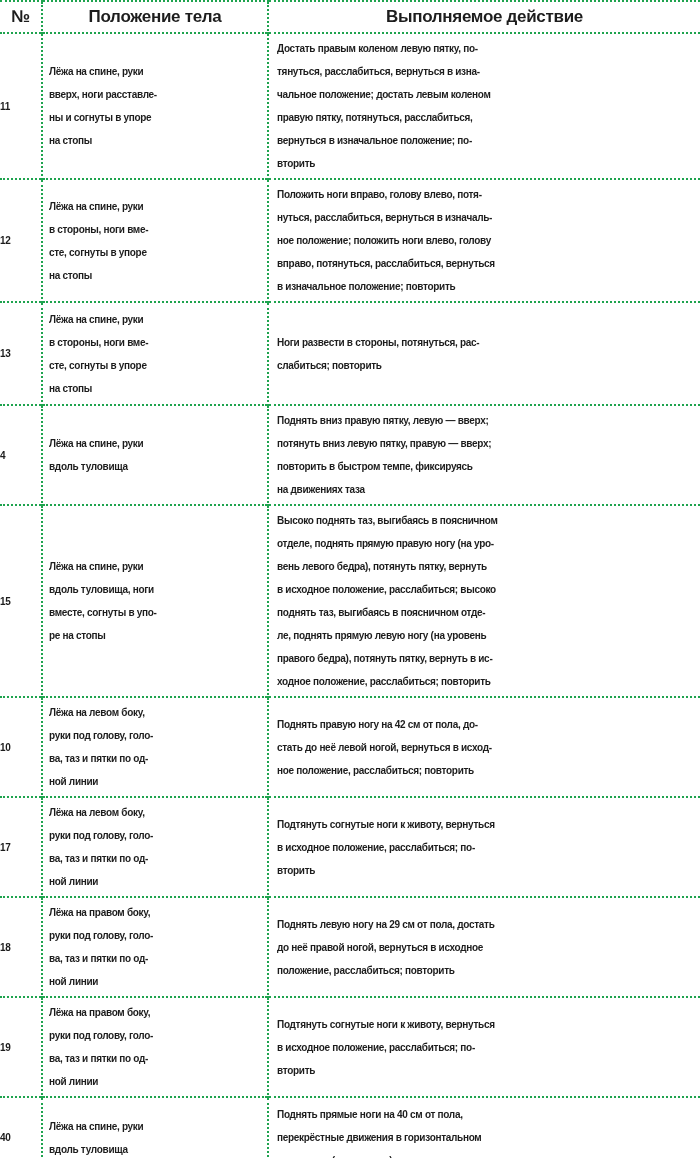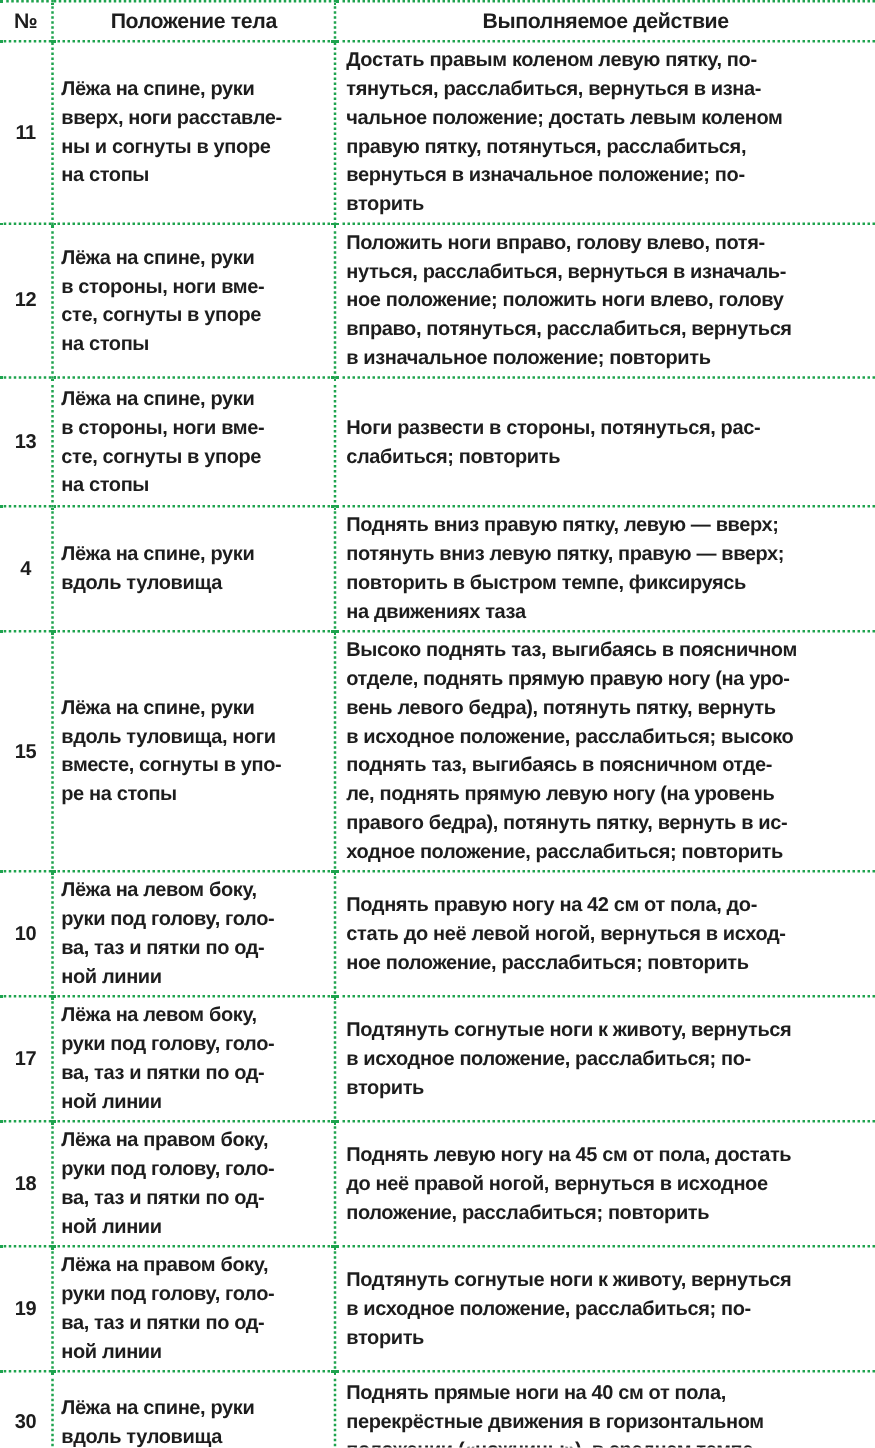--- a/index.html
+++ b/index.html
@@ -33,24 +33,24 @@
   td:nth-child(2),td:nth-child(3){
     border-left:2px dotted var(--border-green);
   }
   thead th{
     height:32px;
     font-size:17px;
     text-align:center;
     padding:3px 2px;
   }
   tbody td{
-    font-size:16px;
+    font-size:10px;
     line-height:23px;
   }
-  td.num{text-align:center;}
+  td.num{}
   td.pos{padding:3px 4px 3px 6px;}
   td.act{padding:3px 4px 3px 8px;}
   .cell-text{white-space:pre-line;display:block;}
   
   tbody tr:nth-child(1) td{height:144px;}
   tbody tr:nth-child(2) td{height:117px;}
   tbody tr:nth-child(3) td{height:103px;}
   tbody tr:nth-child(4) td{height:100px;}
   tbody tr:nth-child(5) td{height:192px;}
   tbody tr:nth-child(6) td{height:97px;}
@@ -206,21 +206,21 @@
       <td class="num">
           <span class="cell-text">18</span>
         </td>
       <td class="pos">
           <span class="cell-text">Лёжа на правом боку,
 руки под голову, голо-
 ва, таз и пятки по од-
 ной линии</span>
         </td>
       <td class="act">
-          <span class="cell-text">Поднять левую ногу на 45 см от пола, достать
+          <span class="cell-text">Поднять левую ногу на 29 см от пола, достать
 до неё правой ногой, вернуться в исходное
 положение, расслабиться; повторить</span>
         </td>
     </tr>
     <tr>
       <td class="num">
           <span class="cell-text">19</span>
         </td>
       <td class="pos">
           <span class="cell-text">Лёжа на правом боку,
@@ -229,21 +229,21 @@
 ной линии</span>
         </td>
       <td class="act">
           <span class="cell-text">Подтянуть согнутые ноги к животу, вернуться
 в исходное положение, расслабиться; по-
 вторить</span>
         </td>
     </tr>
     <tr>
       <td class="num">
-          <span class="cell-text">30</span>
+          <span class="cell-text">40</span>
         </td>
       <td class="pos">
           <span class="cell-text">Лёжа на спине, руки
 вдоль туловища</span>
         </td>
       <td class="act">
           <span class="cell-text">Поднять прямые ноги на 40 см от пола,
 перекрёстные движения в горизонтальном
 положении («ножницы»), в среднем темпе</span>
         </td>

